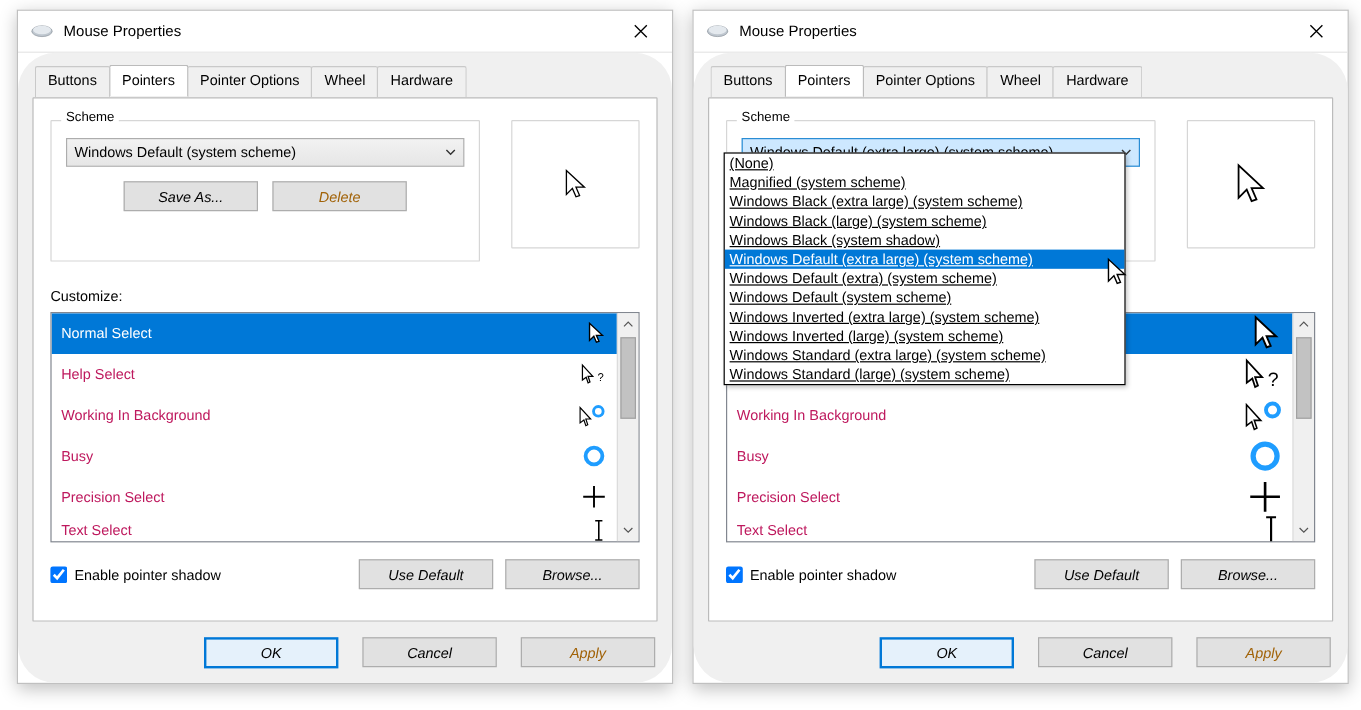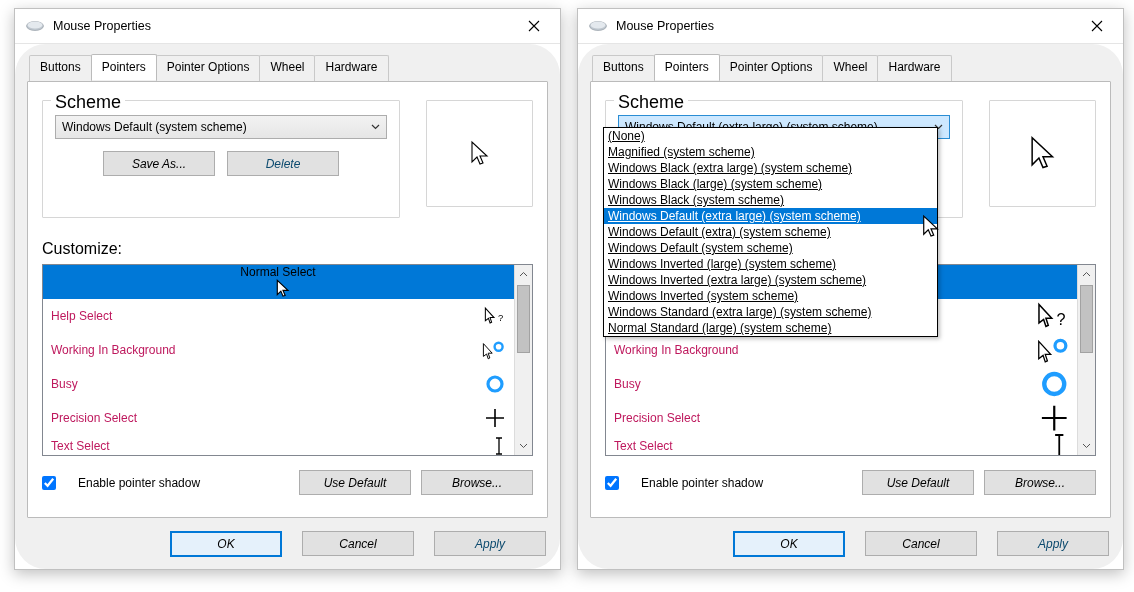--- a/index.html
+++ b/index.html
@@ -42,59 +42,59 @@
   }
   .tab.active{background:#ffffff;z-index:2;padding-top:5px;padding-bottom:6px;top:0;border-color:#bbbbbb;}
   .tab + .tab{margin-left:-1px;}
   .page{
     border:1px solid #bbbbbb;background:#ffffff;position:absolute;left:12px;right:12px;top:37px;bottom:51px;
     border-radius:1px;padding:12px 14px 14px 14px;
   }
 
   
   .groupbox{position:relative;border:1px solid #d6d6d6;margin:6px 0 0 0;padding:14px 12px 12px 12px;width:332px;height:90px;border-radius:1px;}
-  .groupbox .legend{position:absolute;top:-9px;left:8px;background:#ffffff;padding:0 4px;font-size:18px;}
+  .groupbox .legend{position:absolute;top:-9px;left:8px;background:#ffffff;padding:0 4px;font-size:11px;}
   .combo{
     border:1px solid var(--border);height:24px;display:flex;align-items:center;
     background:linear-gradient(#f2f2f2,#e6e6e6);
     padding:0 22px 0 6px;position:relative;width:100%;box-sizing:border-box;font-size:12px;
   }
   .combo .caret{position:absolute;right:6px;top:50%;transform:translateY(-50%);}
   .combo.active{background:#cde8ff;border-color:#2a8dd4;}
   .combo.active .combo-val{color:#000;}
   .scheme-buttons{display:flex;gap:12px;justify-content:center;margin-top:12px;}
   .btn{
     min-width:86px;height:23px;border:1px solid var(--border);background:#e1e1e1;
     font-size:12px;display:flex;align-items:center;justify-content:center;padding:0 12px;font-style:italic;
   }
-  .btn.disabled{color:#0c4a6e;}
+  .btn.disabled{color:#a16207;}
   .btn.default{border:2px solid var(--highlight);background:#e5f1fb;padding:0 11px;height:22px;}
-  .label{font-size:16px;}
+  .label{font-size:12px;}
 
   .preview{
     position:absolute;right:14px;top:18px;width:105px;height:105px;border:1px solid #d6d6d6;border-radius:1px;
     display:flex;align-items:center;justify-content:center;background:#ffffff;
   }
 
   .customize-label{margin-top:22px;}
   .listbox{
     margin-top:6px;border:1px solid #828790;height:192px;width:100%;overflow:hidden;position:relative;background:#fff;
     box-sizing:border-box;padding-right:17px;
   }
   .scroll{position:absolute;right:0;top:0;bottom:0;width:17px;border-left:1px solid #dcdcdc;background:#f0f0f0;}
   .scroll .arrow{height:18px;display:flex;align-items:center;justify-content:center;}
   .scroll .thumb{position:absolute;left:2px;right:2px;top:20px;height:66px;background:#c2c2c2;border:1px solid #a2a2a2;}
   .row{
     height:34px;display:flex;align-items:center;justify-content:space-between;
     padding:0 10px 0 8px;color:#be185d;
   }
-  .row.sel{background:var(--highlight);color:#000000;flex-direction:column;}
+  .row.sel{background:var(--highlight);color:#ffffff;}
   .row .ic{width:26px;display:flex;justify-content:flex-end;}
   .footer-row{display:flex;align-items:center;justify-content:space-between;margin-top:14px;}
-  .chk{display:flex;align-items:center;gap:22px;}
+  .chk{display:flex;align-items:center;gap:6px;}
   .chk input{width:14px;height:14px;margin:0;}
   .footer-btns{display:flex;gap:10px;}
 
   .dialog-buttons{position:absolute;right:14px;bottom:12px;display:flex;gap:20px;}
 
   
   .dropdown{
     position:absolute;border:1px solid #000;background:#fff;z-index:50;
     font-size:12px;line-height:16px;box-shadow:2px 2px 4px rgba(0,0,0,0.25);
   }
@@ -377,29 +377,28 @@
             <div class="btn">Use Default</div>
             <div class="btn">Browse...</div>
           </div>
         </div>
 
         <div class="dropdown" id="dd" style="left:12px;top:45px;width:333px;">
             <div class="opt">(None)</div>
             <div class="opt">Magnified (system scheme)</div>
             <div class="opt">Windows Black (extra large) (system scheme)</div>
             <div class="opt">Windows Black (large) (system scheme)</div>
-            <div class="opt">Windows Black (system scheme)</div>
+            <div class="opt">Windows Black (system shadow)</div>
             <div class="opt sel">Windows Default (extra large) (system scheme)</div>
             <div class="opt">Windows Default (extra) (system scheme)</div>
             <div class="opt">Windows Default (system scheme)</div>
+            <div class="opt">Windows Inverted (extra large) (system scheme)</div>
             <div class="opt">Windows Inverted (large) (system scheme)</div>
-            <div class="opt">Windows Inverted (extra large) (system scheme)</div>
-            <div class="opt">Windows Inverted (system scheme)</div>
             <div class="opt">Windows Standard (extra large) (system scheme)</div>
-            <div class="opt">Normal Standard (large) (system scheme)</div>
+            <div class="opt">Windows Standard (large) (system scheme)</div>
           </div>
 
         <span style="position:absolute;left:330px;top:132px;z-index:60">
           <svg width="20" height="26" viewBox="0 0 22 28">
               <path d="M3 2 L3 22 L8 17 L11 24 L14 23 L11 16 L18 16 Z" fill="#fff" stroke="#000" stroke-width="1.3"></path>
             </svg>
         </span>
       </div>
 
       <div class="dialog-buttons">

